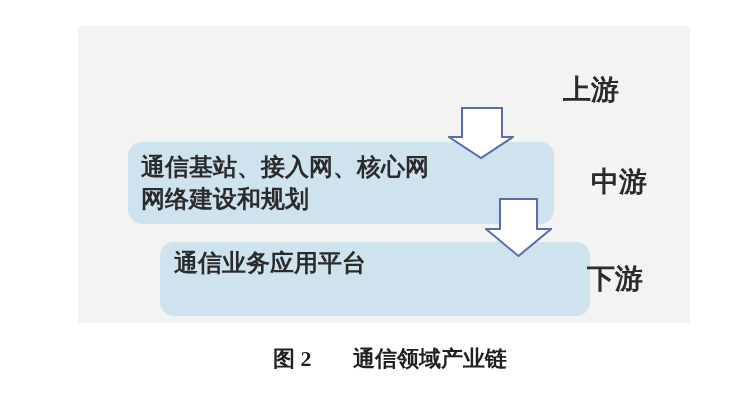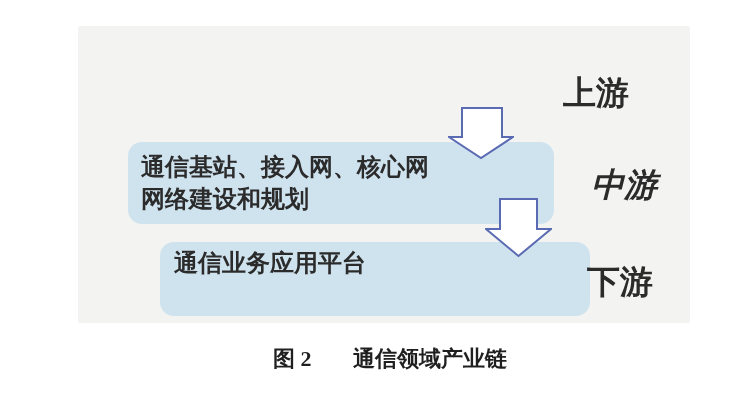--- a/index.html
+++ b/index.html
@@ -36,26 +36,26 @@
   .box-1{left:90px;top:42px;width:425px;height:82px;padding:6px 8px 0 10px;line-height:31px;}
   .box-2{left:128px;top:142px;width:426px;height:82px;padding:9px 8px 0 13px;line-height:32px;}
   .box-3{left:160px;top:242px;width:430px;height:74px;padding:6px 8px 0 14px;line-height:31px;}
   .arrow{position:absolute;z-index:5;}
   .arrow polygon{fill:var(--arrow-fill);stroke:var(--arrow-outline);stroke-width:2;stroke-linejoin:miter;}
   .arrow-1{left:448px;top:107px;}
   .arrow-2{left:485px;top:198px;}
   .stage-label{
     position:absolute;
     font-weight:700;
-    font-size:33px;
+    font-size:28px;
     white-space:nowrap;
     color:var(--text);
   }
   .label-1{left:563px;top:71px;}
-  .label-2{left:591px;top:163px;font-style:italic;}
+  .label-2{left:591px;top:163px;}
   .label-3{left:587px;top:260px;}
   .caption{
     position:absolute;left:44px;top:344px;width:692px;
     text-align:center;
     font-weight:700;
     font-size:22px;
     color:#1f1f1f;
     white-space:nowrap;
   }
   .caption .caption-title{margin-left:36px;}

